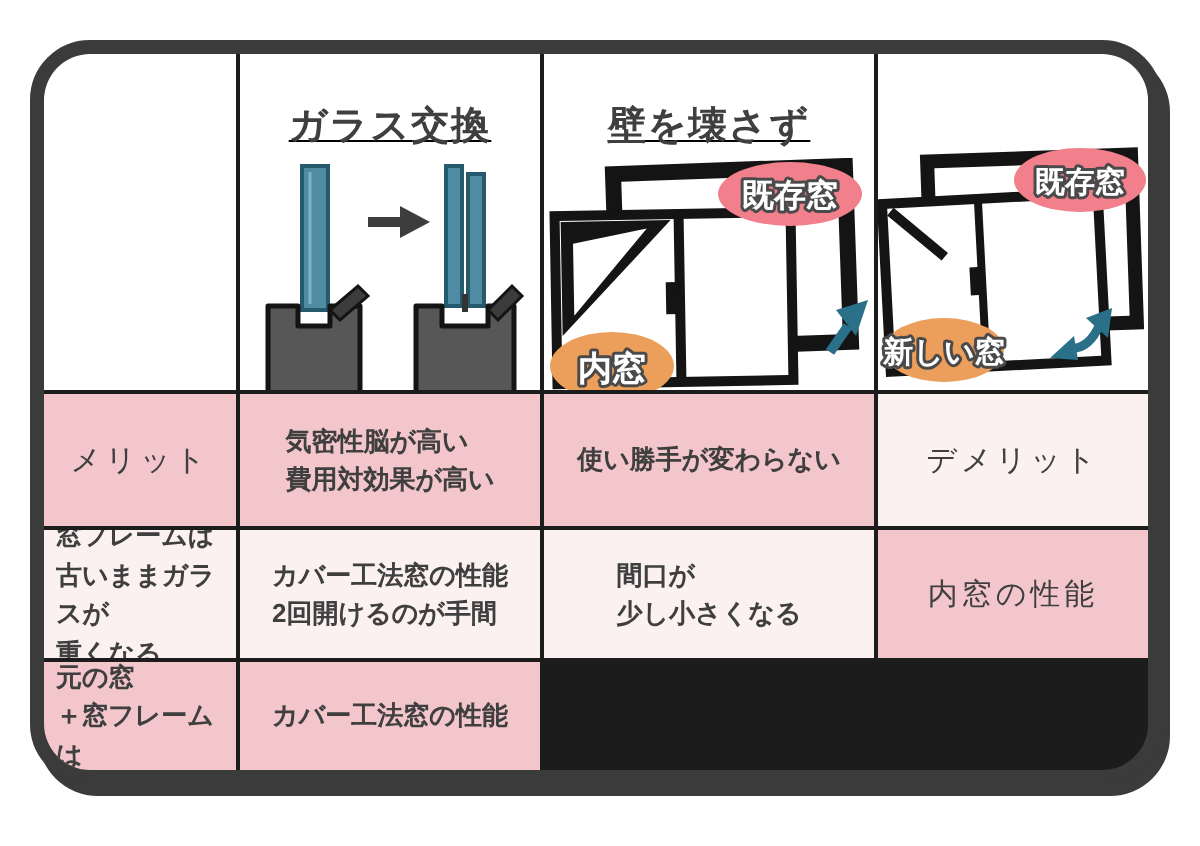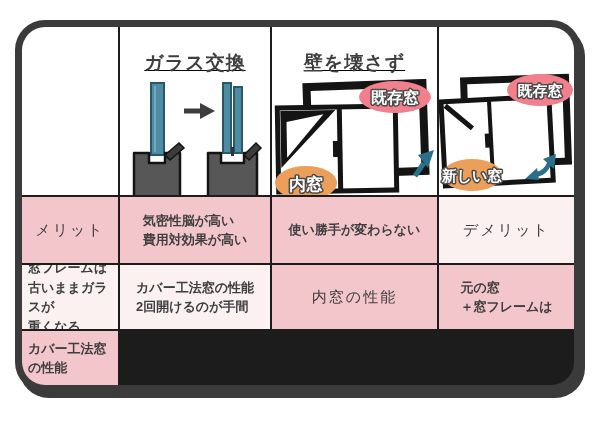--- a/index.html
+++ b/index.html
@@ -146,20 +146,24 @@
   </div>
   <div class="cell light">
     <span class="cell-text">窓フレームは
 古いままガラスが
 重くなる</span>
   </div>
   <div class="cell light">
     <span class="cell-text">カバー工法窓の性能
 2回開けるのが手間</span>
   </div>
+  <div class="cell light">
+    <span class="cell-text">間口が
+少し小さくなる</span>
+  </div>
 
   <div class="cell pink">
     <span class="row-label">内窓の性能</span>
   </div>
   <div class="cell pink">
     <span class="cell-text">元の窓
 ＋窓フレームは</span>
   </div>
   <div class="cell pink">
     <span class="cell-text">カバー工法窓の性能</span>

